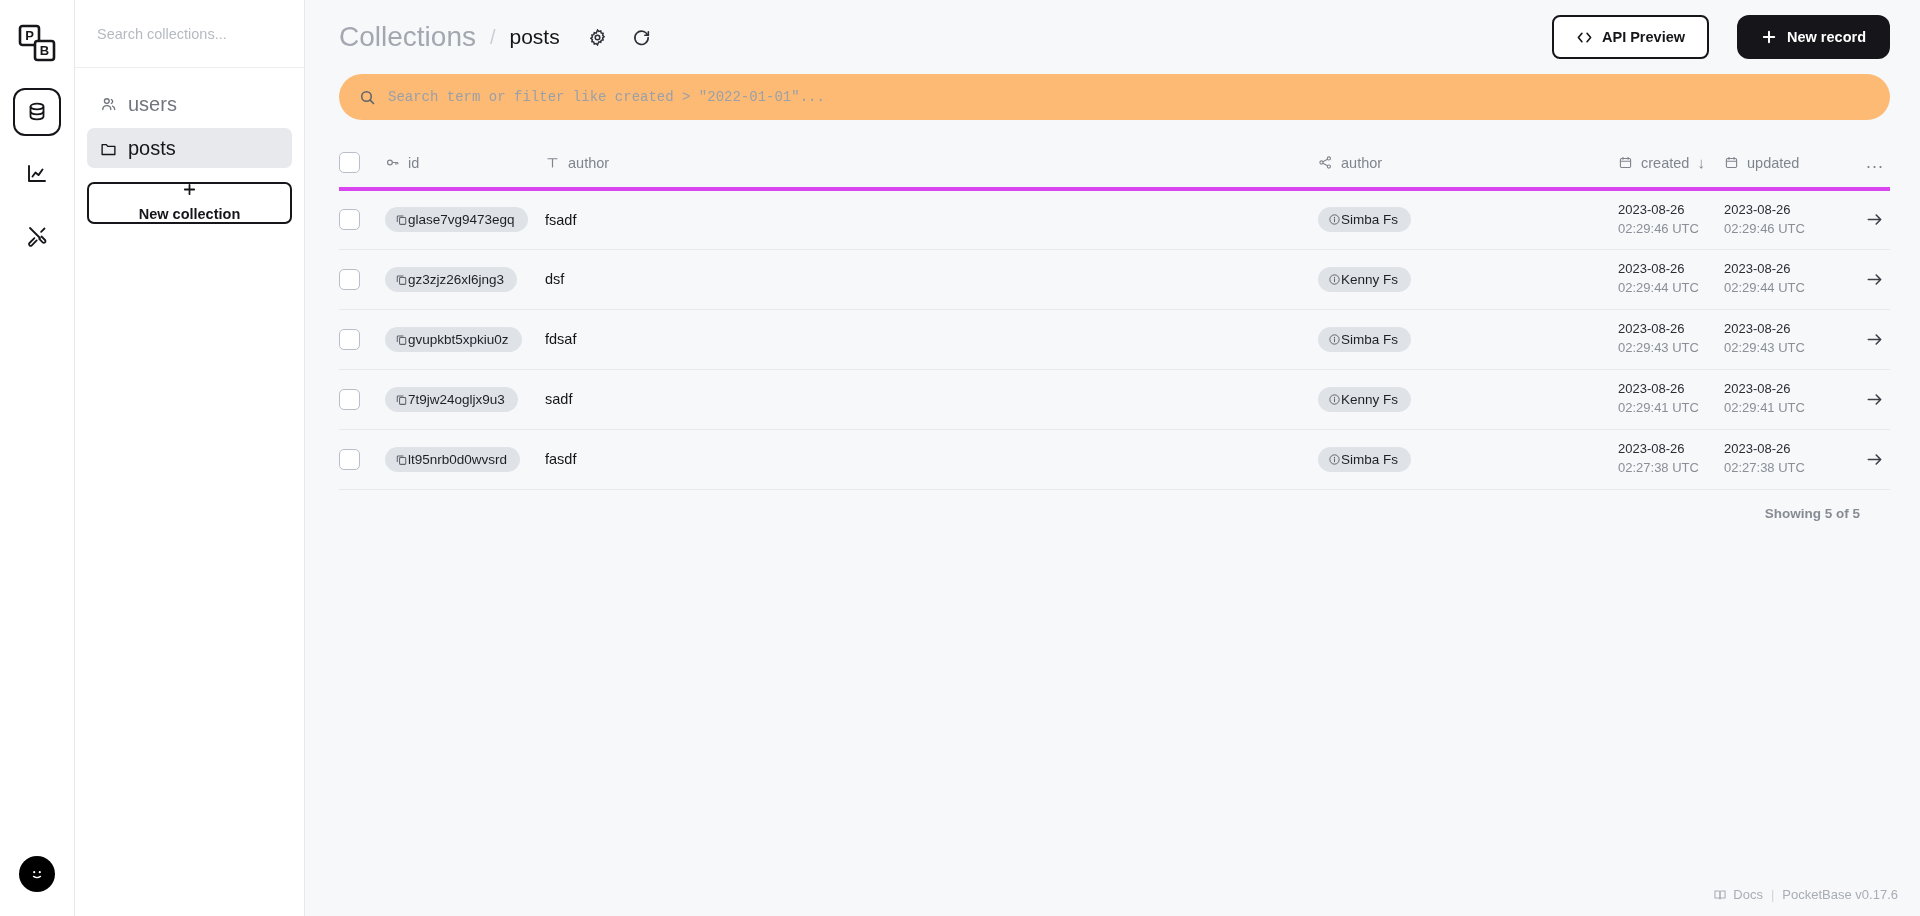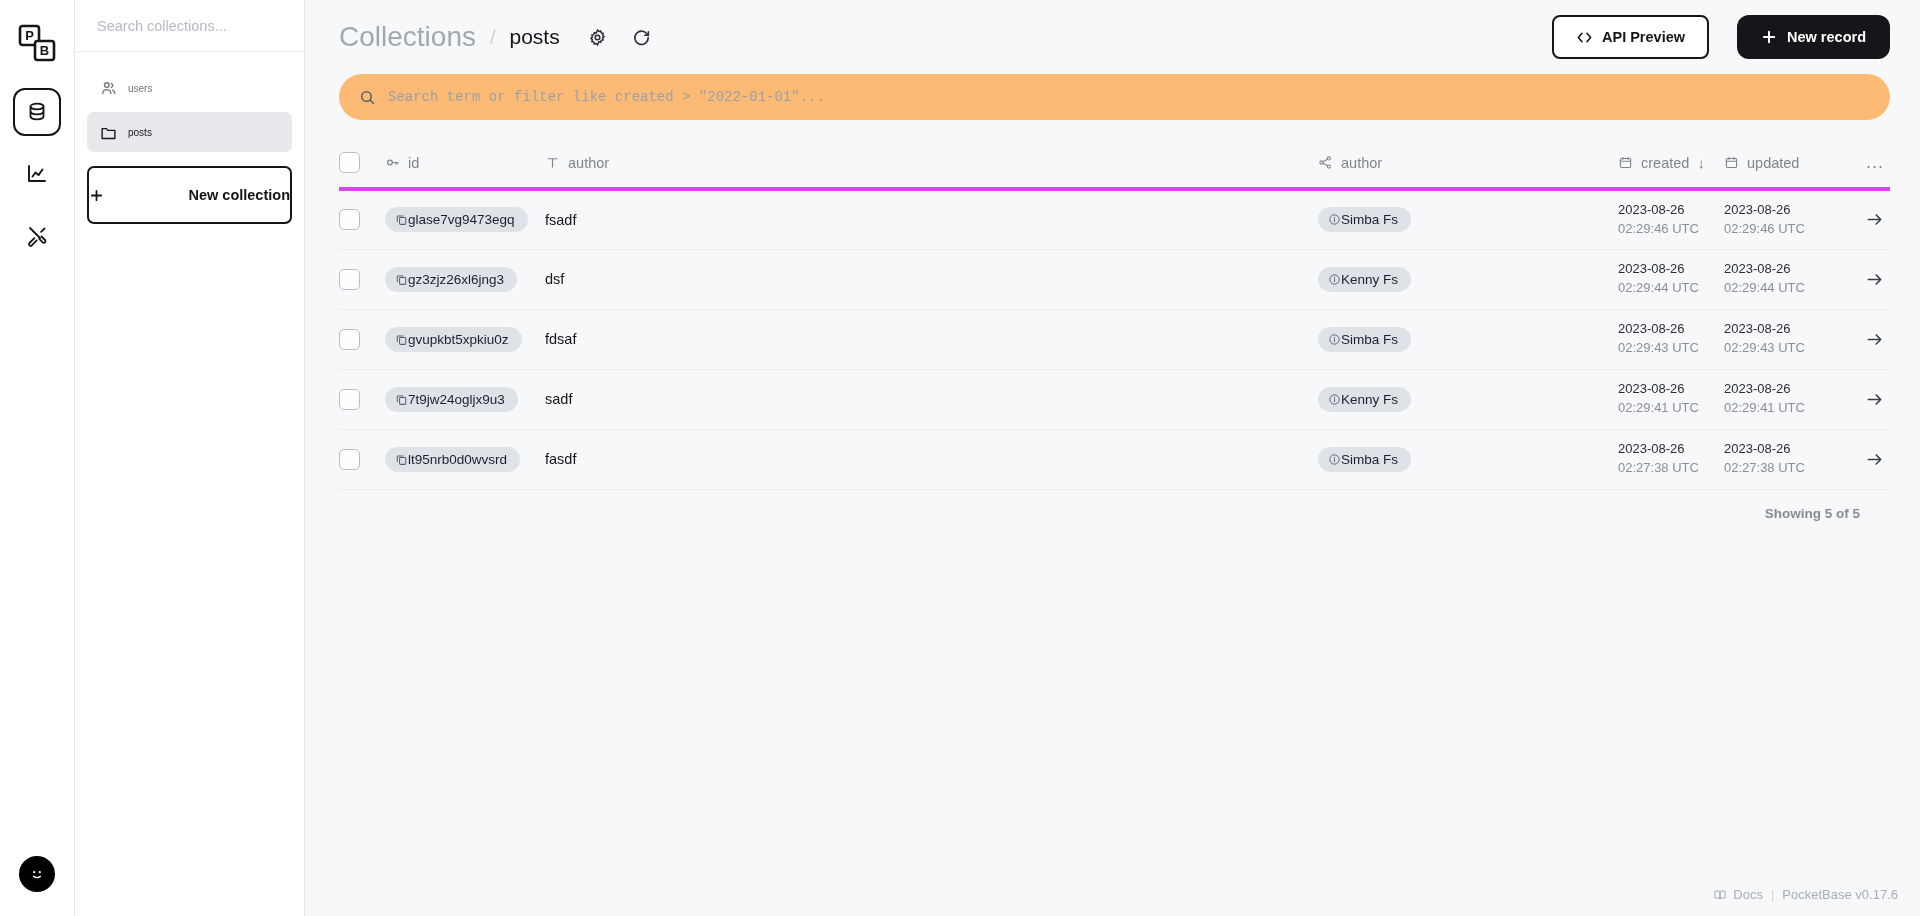--- a/index.html
+++ b/index.html
@@ -36,41 +36,41 @@
     display: flex; align-items: center; justify-content: center;
   }
 
   
   .side {
     width: 230px; min-width: 230px; height: 916px;
     background: #ffffff; border-right: 1px solid #e6e8eb;
     display: flex; flex-direction: column;
   }
   .side-search {
-    height: 52px; display: flex; align-items: center;
+    height: 68px; display: flex; align-items: center;
     padding: 0 22px; border-bottom: 1px solid #eceef1;
   }
   .side-search input {
     border: 0; outline: 0; width: 100%; background: transparent;
     font-size: 14.5px; font-family: "Liberation Sans", sans-serif; color: #16161a;
   }
   .side-search input::placeholder { color: #b5bac2; }
   .side-list { padding: 16px 12px 0 12px; }
   .coll-item {
     display: flex; align-items: center; gap: 11px;
     height: 40px; padding: 0 12px; border-radius: 7px;
-    color: #71757e; font-size: 10px; cursor: pointer; margin-bottom: 4px;
+    color: #71757e; font-size: 20px; cursor: pointer; margin-bottom: 4px;
   }
   .coll-item.active { background: #e7e9ec; color: #16161a; }
   .coll-item .ic { width: 18px; height: 18px; display:flex; align-items:center; justify-content:center; flex:none; }
   .new-coll {
-    margin: 10px 12px 0 12px; height: 58px;
+    margin: 10px 12px 0 12px; height: 42px;
     border: 2px solid #16161a; border-radius: 7px;
-    display: flex; align-items: center; justify-content: space-between; gap: 9px;
-    font-size: 14.5px; font-weight: bold; cursor: pointer; background: #fff;
+    display: flex; align-items: center; justify-content: flex-end; gap: 9px;
+    font-size: 14.5px; font-weight: bold; cursor: pointer; background: #fff; flex-direction: column;
   }
 
   
   .main { flex: 1; height: 916px; display: flex; flex-direction: column; position: relative; background: #f7f8fa; }
   .topbar {
     height: 74px; display: flex; align-items: center;
     padding: 0 30px 0 34px; gap: 12px;
   }
   .crumb { font-size: 28px; color: #a3a8b0; }
   .crumb-sep { font-size: 20px; color: #cbced4; margin: 0 2px; }

